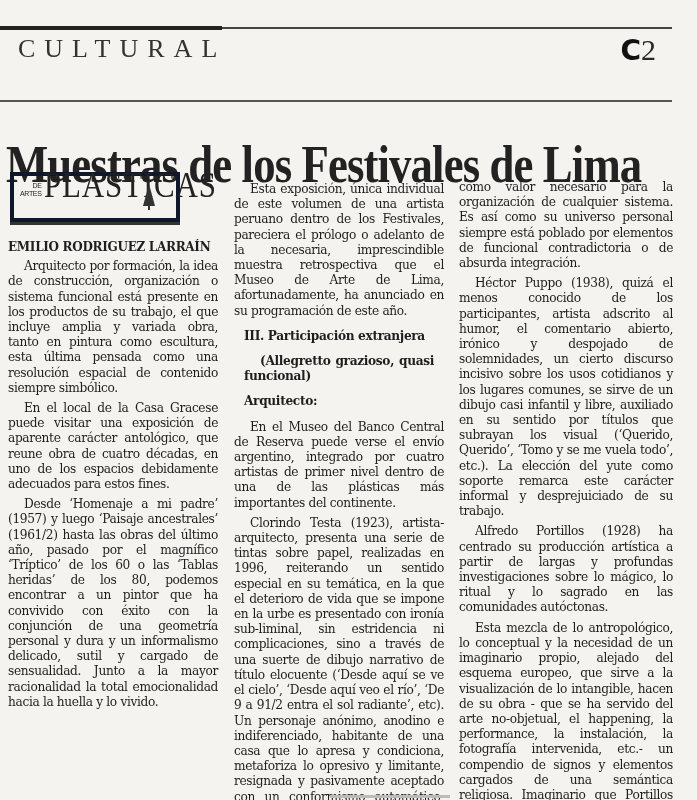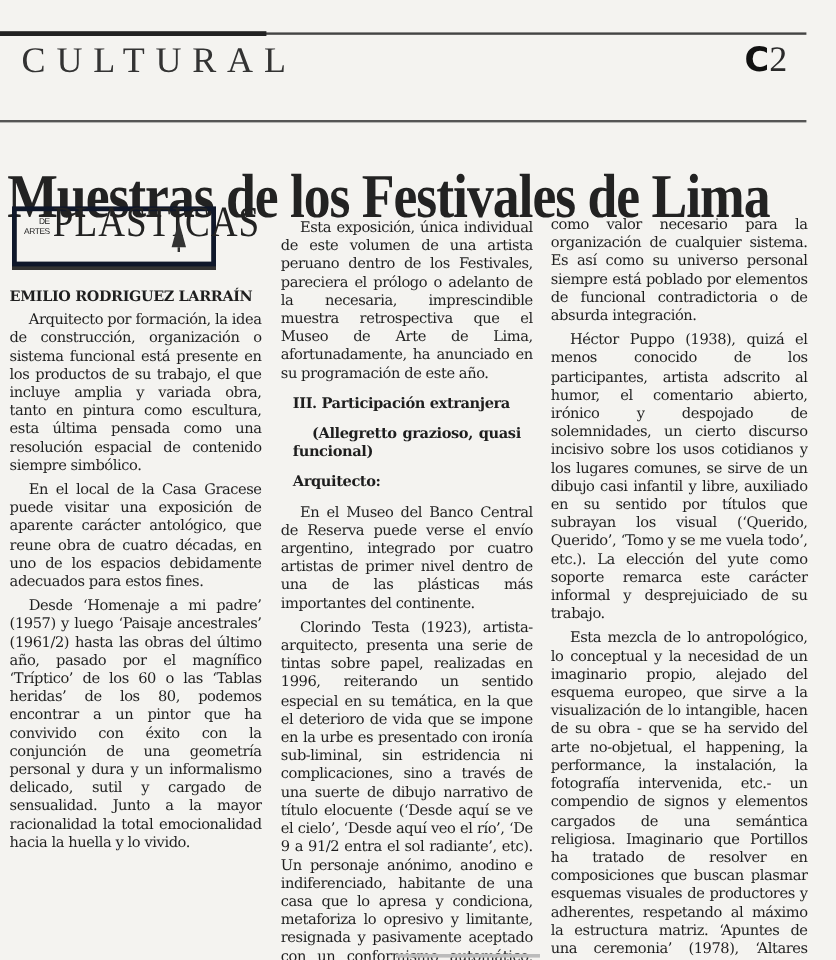--- a/index.html
+++ b/index.html
@@ -14,21 +14,21 @@
     position: absolute; left: 0; top: 27px; width: 672px; height: 48px;
   }
   .rule-top {
     position: absolute; left: 0; top: 0; width: 672px; height: 2px; background: #444;
   }
   .rule-top-thick {
     position: absolute; left: 0; top: -1px; width: 222px; height: 4px; background: #222;
   }
   .section-name {
     position: absolute; left: 18px; top: 7px;
-    font-family: "Liberation Serif", serif; font-size: 30px; letter-spacing: 9px;
+    font-family: "Liberation Serif", serif; font-size: 26px; letter-spacing: 9px;
     color: #333; font-weight: normal;
   }
   .page-num {
     position: absolute; right: 16px; top: 6px;
     font-family: "Liberation Serif", serif; font-size: 30px; color: #2a2a2a;
   }
   .page-num .c {
     font-family: "DejaVu Sans", sans-serif; font-weight: bold; font-size: 28px; color: #111;
   }
   .rule-bottom {
@@ -125,19 +125,20 @@
     <p class="subhead">Arquitecto:</p>
     <p>En el Museo del Banco Central de Reserva puede verse el envío argentino, integrado por cuatro artistas de primer nivel dentro de una de las plásticas más importantes del continente.</p>
     <p>Clorindo Testa (1923), artista-arquitecto, presenta una serie de tintas sobre papel, realizadas en 1996, reiterando un sentido especial en su temática, en la que el deterioro de vida que se impone en la urbe es presentado con ironía sub-liminal, sin estridencia ni complicaciones, sino a través de una suerte de dibujo narrativo de título elocuente (‘Desde aquí se ve el cielo’, ‘Desde aquí veo el río’, ‘De 9 a 91/2 entra el sol radiante’, etc). Un personaje anónimo, anodino e indiferenciado, habitante de una casa que lo apresa y condiciona, metaforiza lo opresivo y limitante, resignada y pasivamente aceptado con un conformismo automático, melancólico y desesperanzado.</p>
     <p>Imágenes cargadas de una manifiesta densidad de líneas, elocuente adjetivación que desecha la retórica.</p>
 
   </div>
 
   <div class="col col3">
     <p style="text-indent:0">como valor necesario para la organización de cualquier sistema. Es así como su universo personal siempre está poblado por elementos de funcional contradictoria o de absurda integración.</p>
     <p>Héctor Puppo (1938), quizá el menos conocido de los participantes, artista adscrito al humor, el comentario abierto, irónico y despojado de solemnidades, un cierto discurso incisivo sobre los usos cotidianos y los lugares comunes, se sirve de un dibujo casi infantil y libre, auxiliado en su sentido por títulos que subrayan los visual (‘Querido, Querido’, ‘Tomo y se me vuela todo’, etc.). La elección del yute como soporte remarca este carácter informal y desprejuiciado de su trabajo.</p>
+    <p>Alfredo Portillos (1928) ha centrado su producción artística a partir de largas y profundas investigaciones sobre lo mágico, lo ritual y lo sagrado en las comunidades autóctonas.</p>
     <p>Esta mezcla de lo antropológico, lo conceptual y la necesidad de un imaginario propio, alejado del esquema europeo, que sirve a la visualización de lo intangible, hacen de su obra - que se ha servido del arte no-objetual, el happening, la performance, la instalación, la fotografía intervenida, etc.- un compendio de signos y elementos cargados de una semántica religiosa. Imaginario que Portillos ha tratado de resolver en composiciones que buscan plasmar esquemas visuales de productores y adherentes, respetando al máximo la estructura matriz. ‘Apuntes de una ceremonia’ (1978), ‘Altares Latinomericanos’ o ‘Apuntes antropológicos’ (1966) son buenos ejemplos de la continuidad y consecuencia de estos propósitos.</p>
 
   </div>
 
 </div>
 
 <div class="footer-mark"></div>
 
 </body></html>

